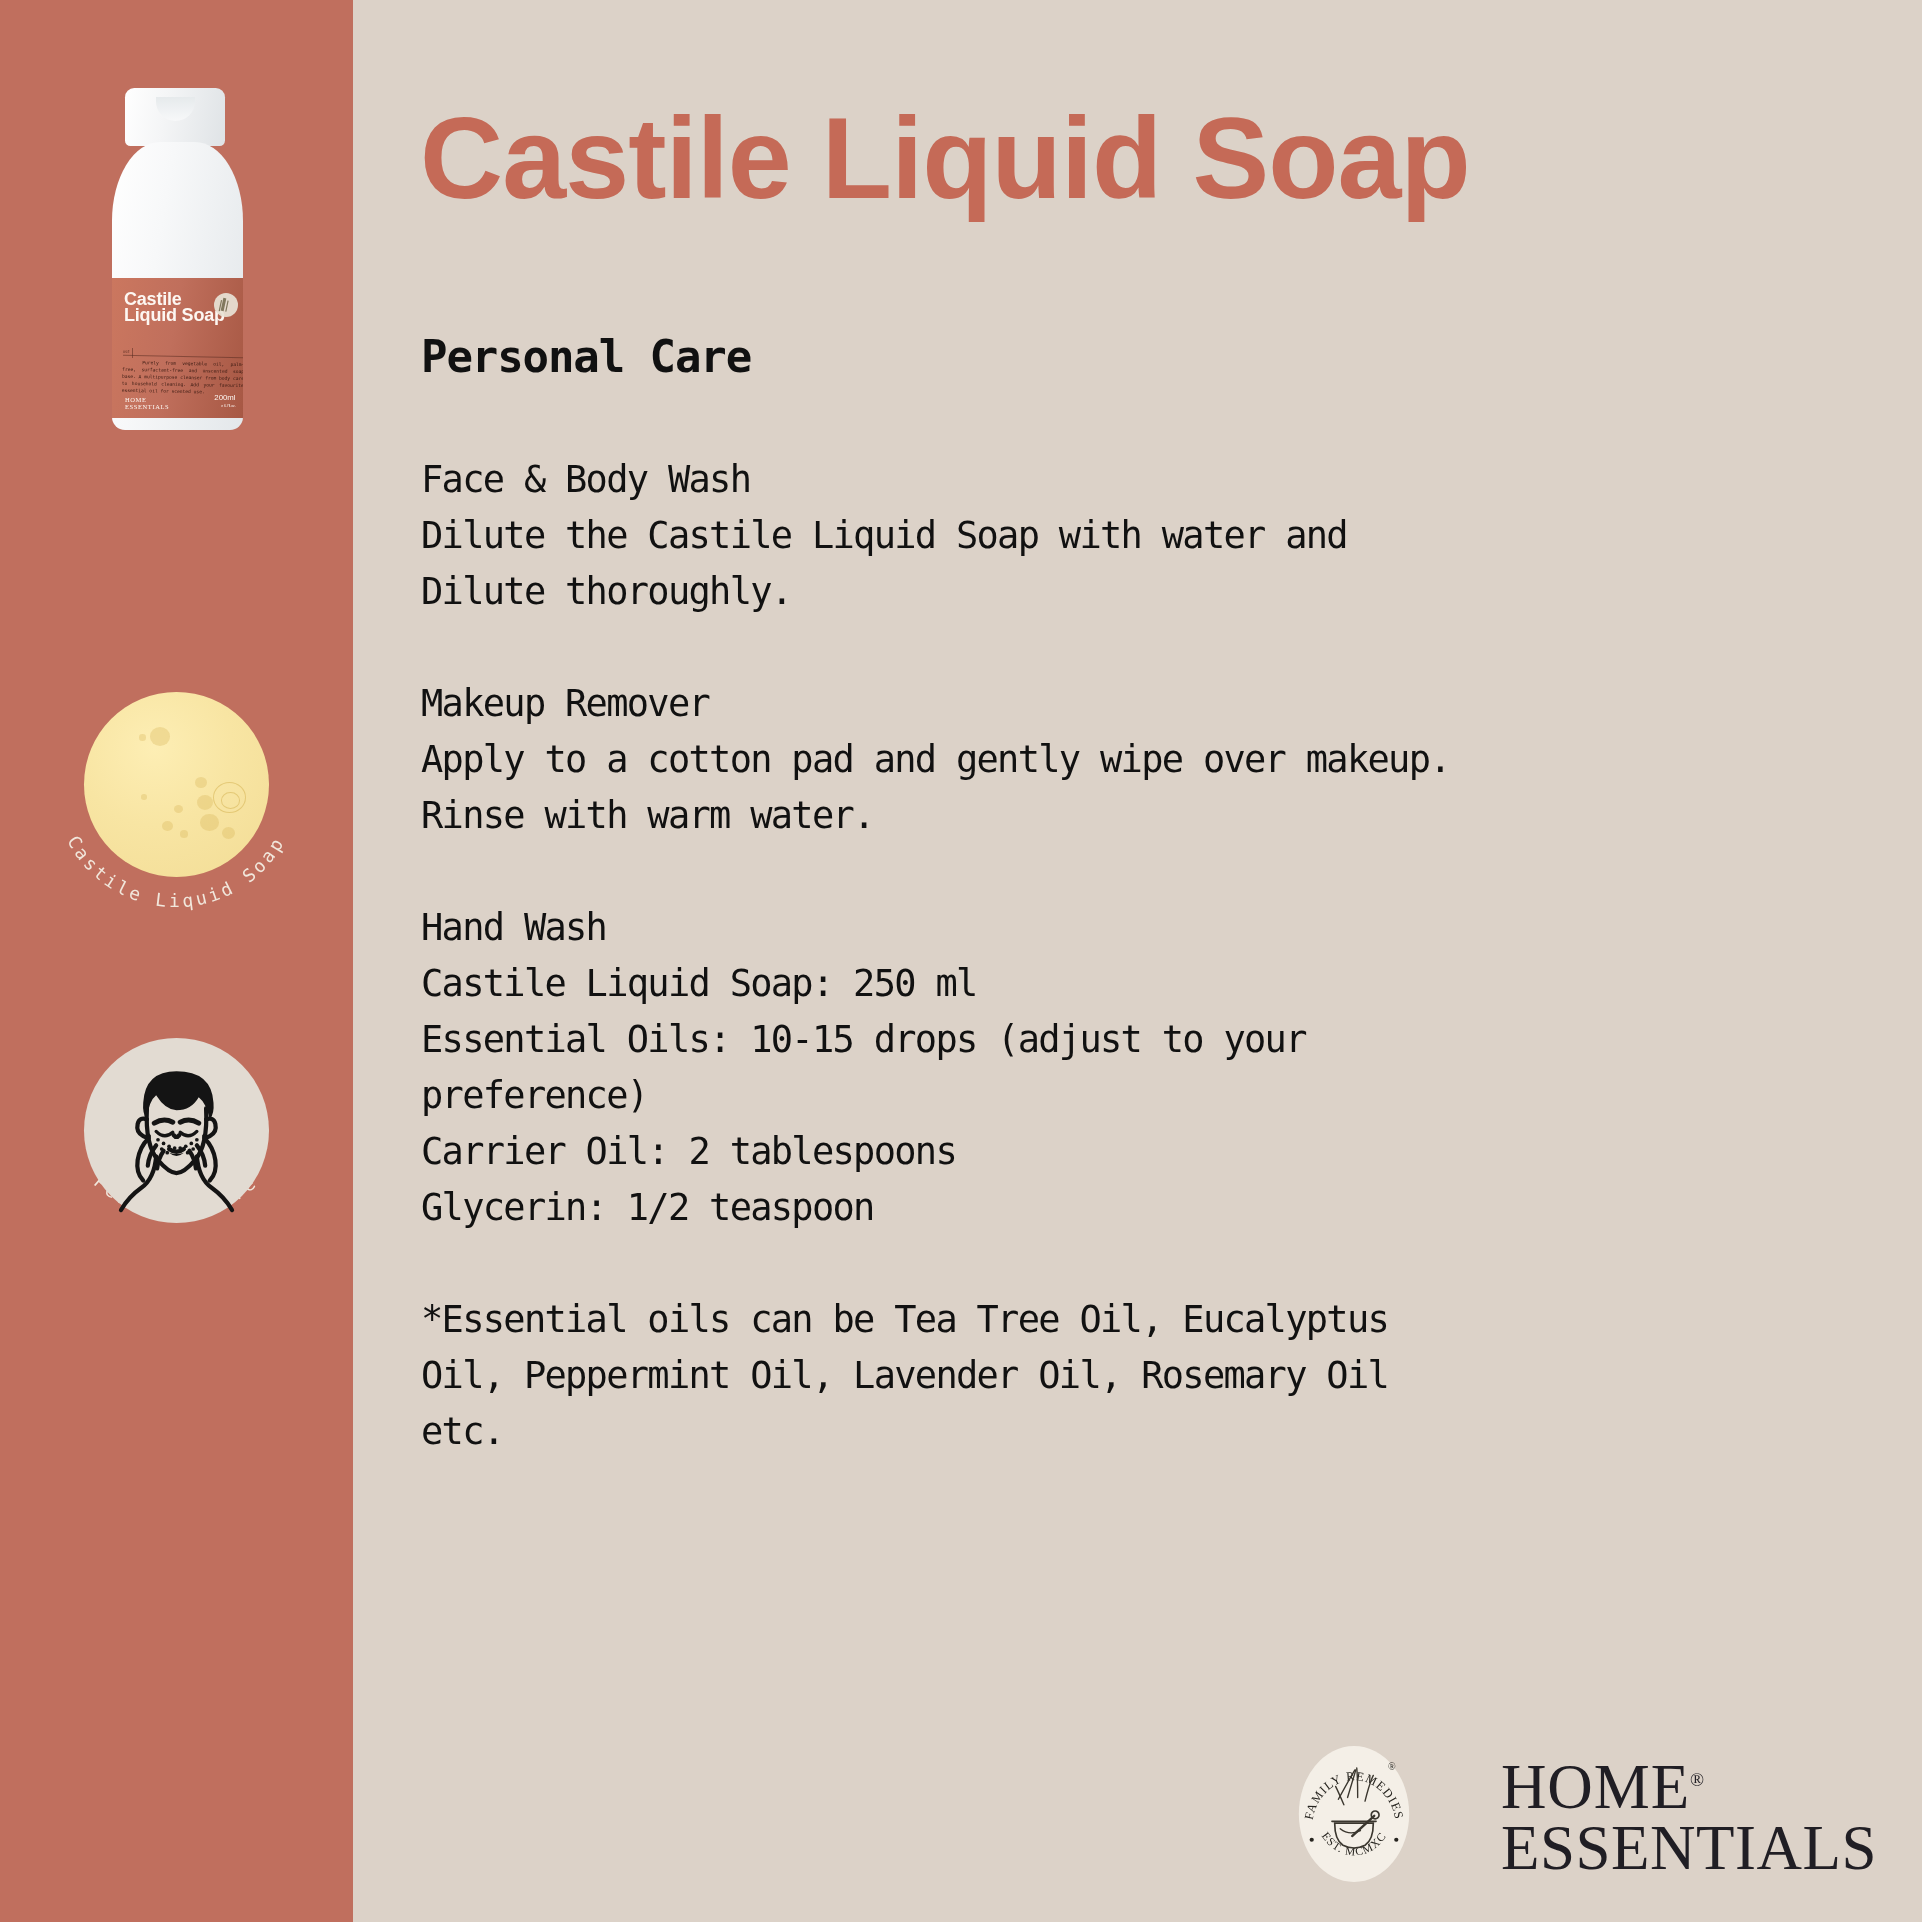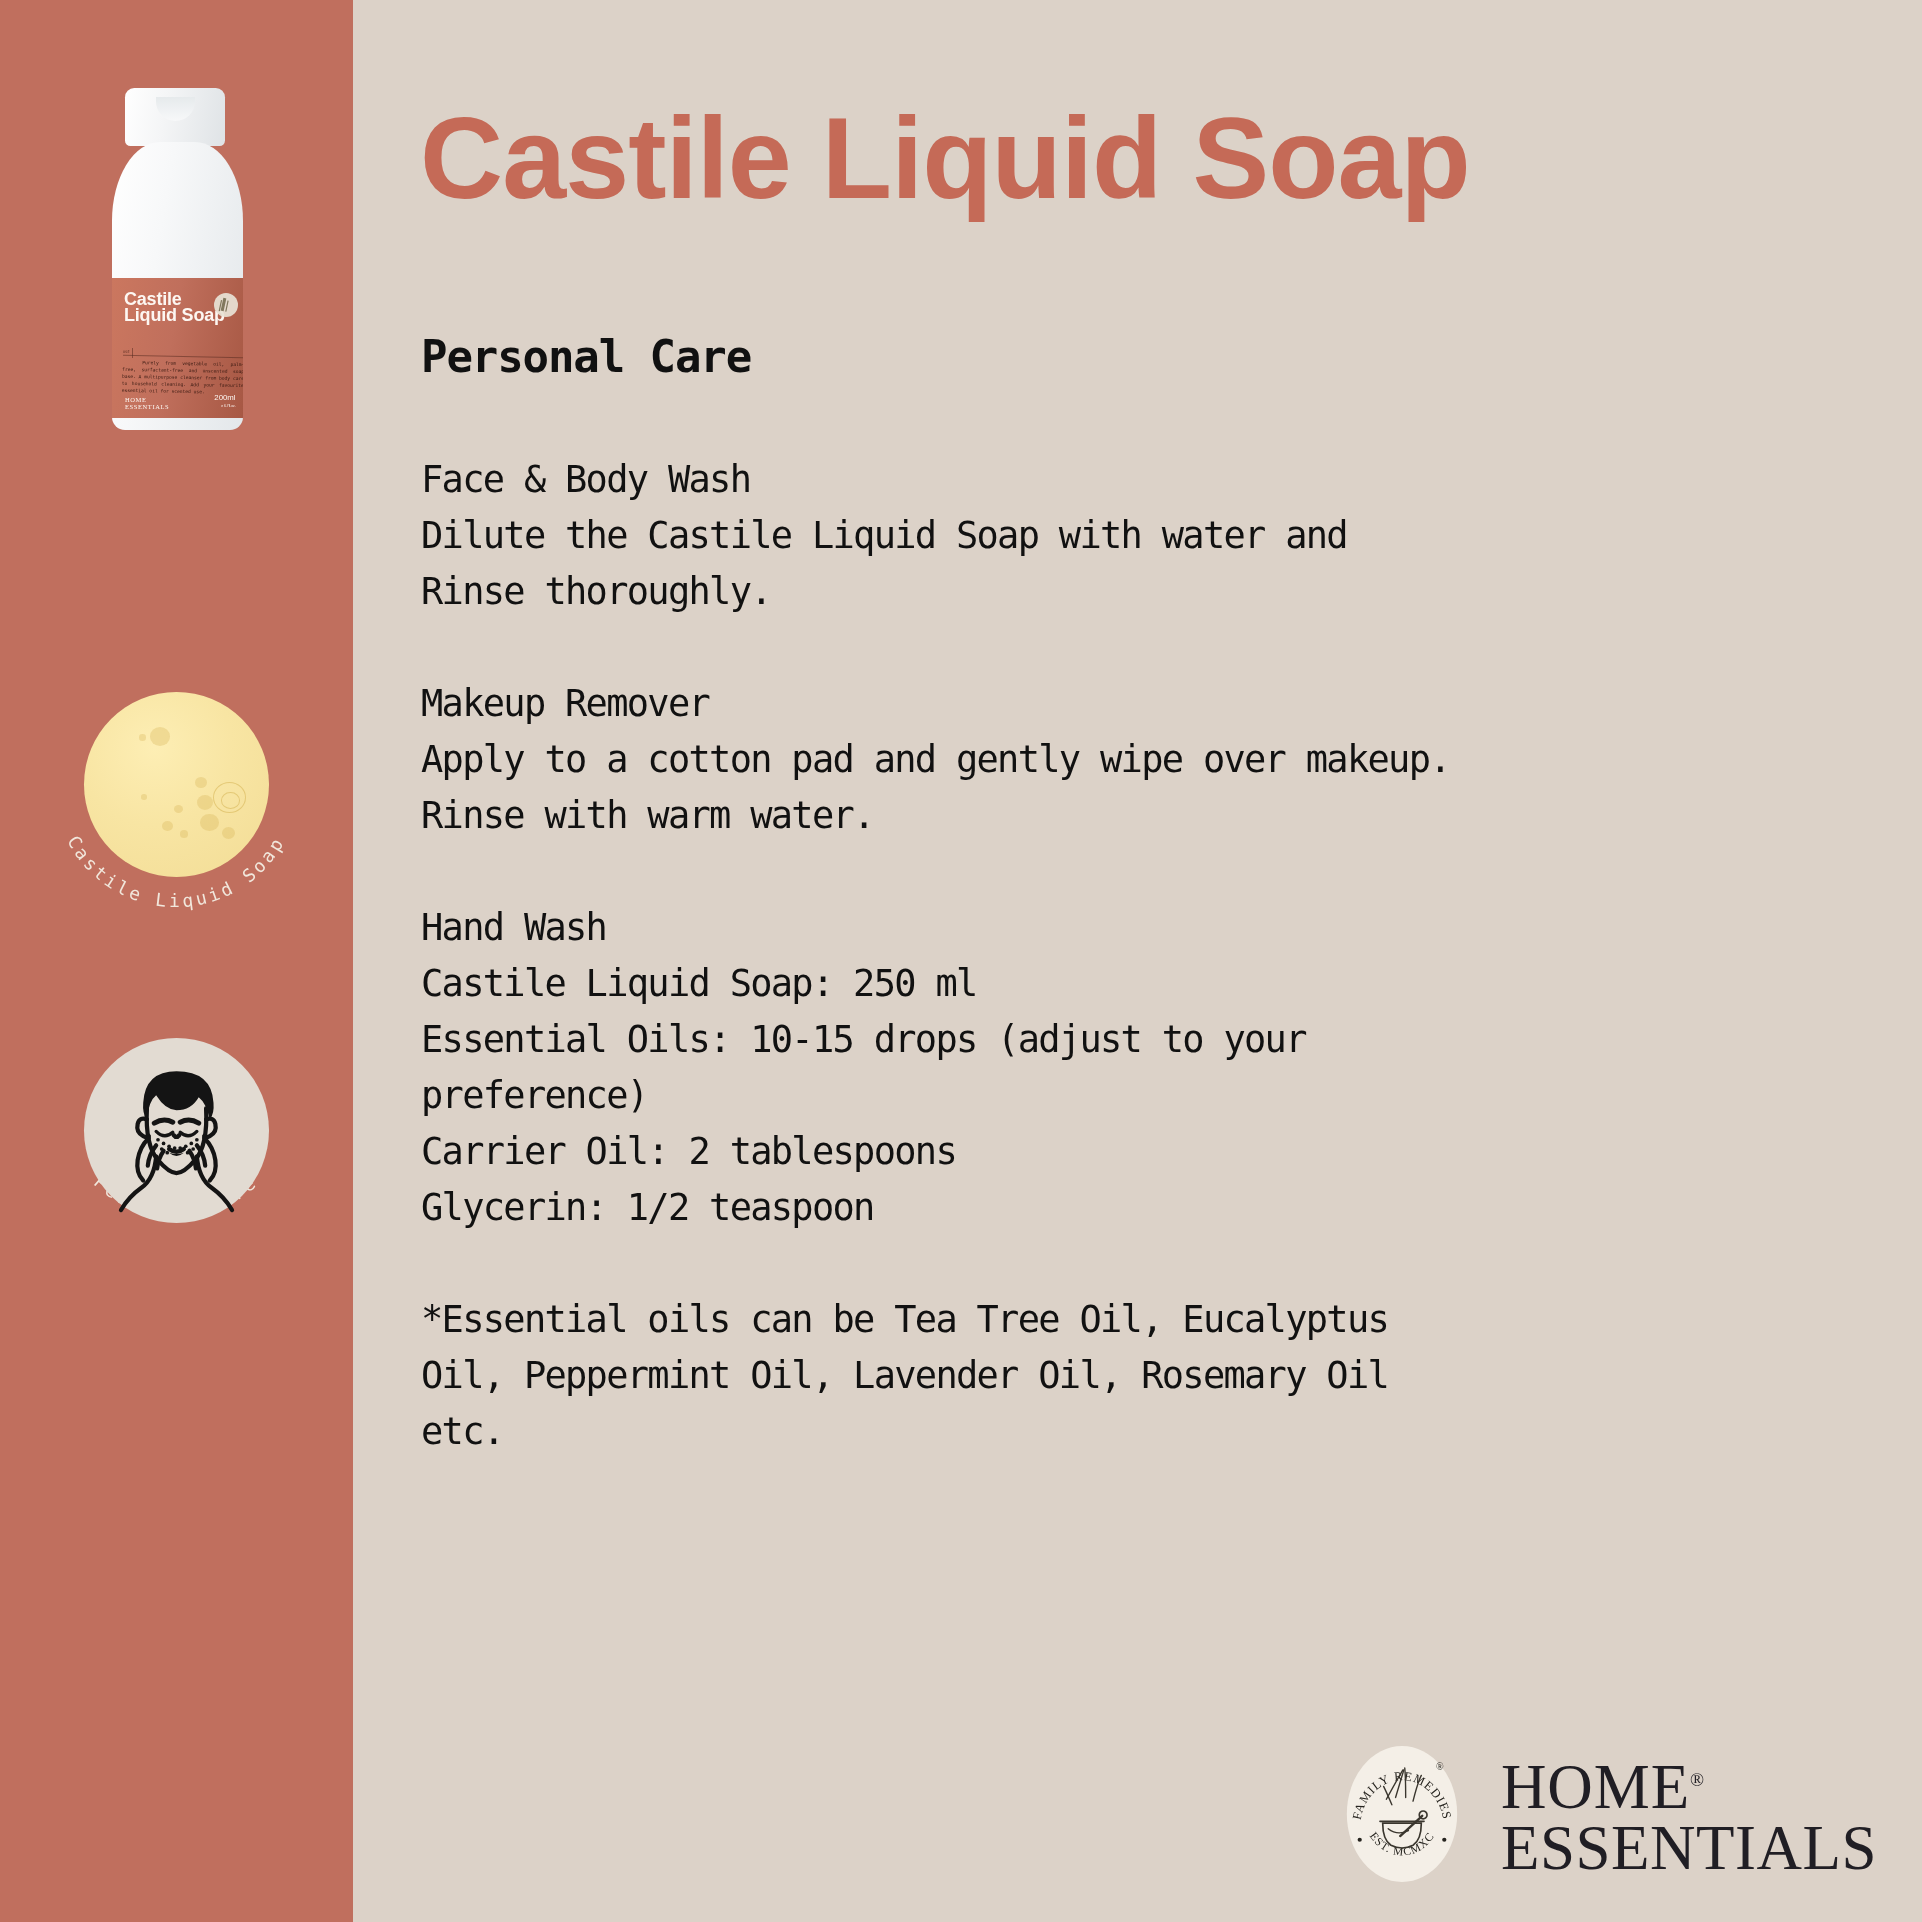--- a/index.html
+++ b/index.html
@@ -240,20 +240,21 @@
   }
   #seal-badge { width: 114px; height: 140px; flex: none; }
   #wordmark {
     font-family: "Liberation Serif", serif;
     color: #201E24;
     font-size: 63px;
     line-height: 61px;
     letter-spacing: 0.9px;
     text-align: left;
     white-space: nowrap;
+    margin-left: 48px;
   }
   #wordmark .l2 { letter-spacing: 0.5px; }
   #wordmark sup { font-size: 18.5px; vertical-align: super; }
 </style>
 </head>
 <body>
 
 <div id="poster">
 
   <div id="sidebar">
@@ -373,21 +374,21 @@
 
     <h1 id="title">Castile Liquid Soap</h1>
 
     <h2 id="section-title">Personal Care</h2>
 
     <div id="body">
 
       <div class="blk">
         <p><span class="hd">Face &amp; Body Wash</span></p>
         <p>Dilute the Castile Liquid Soap with water and</p>
-        <p>Rinse thoroughly.</p>
+        <p>Dilute thoroughly.</p>
       </div>
 
       <div class="blk">
         <p><span class="hd">Makeup Remover</span></p>
         <p>Apply to a cotton pad and gently wipe over makeup.</p>
         <p>Rinse with warm water.</p>
       </div>
 
       <div class="blk">
         <p><span class="hd">Hand Wash</span></p>

